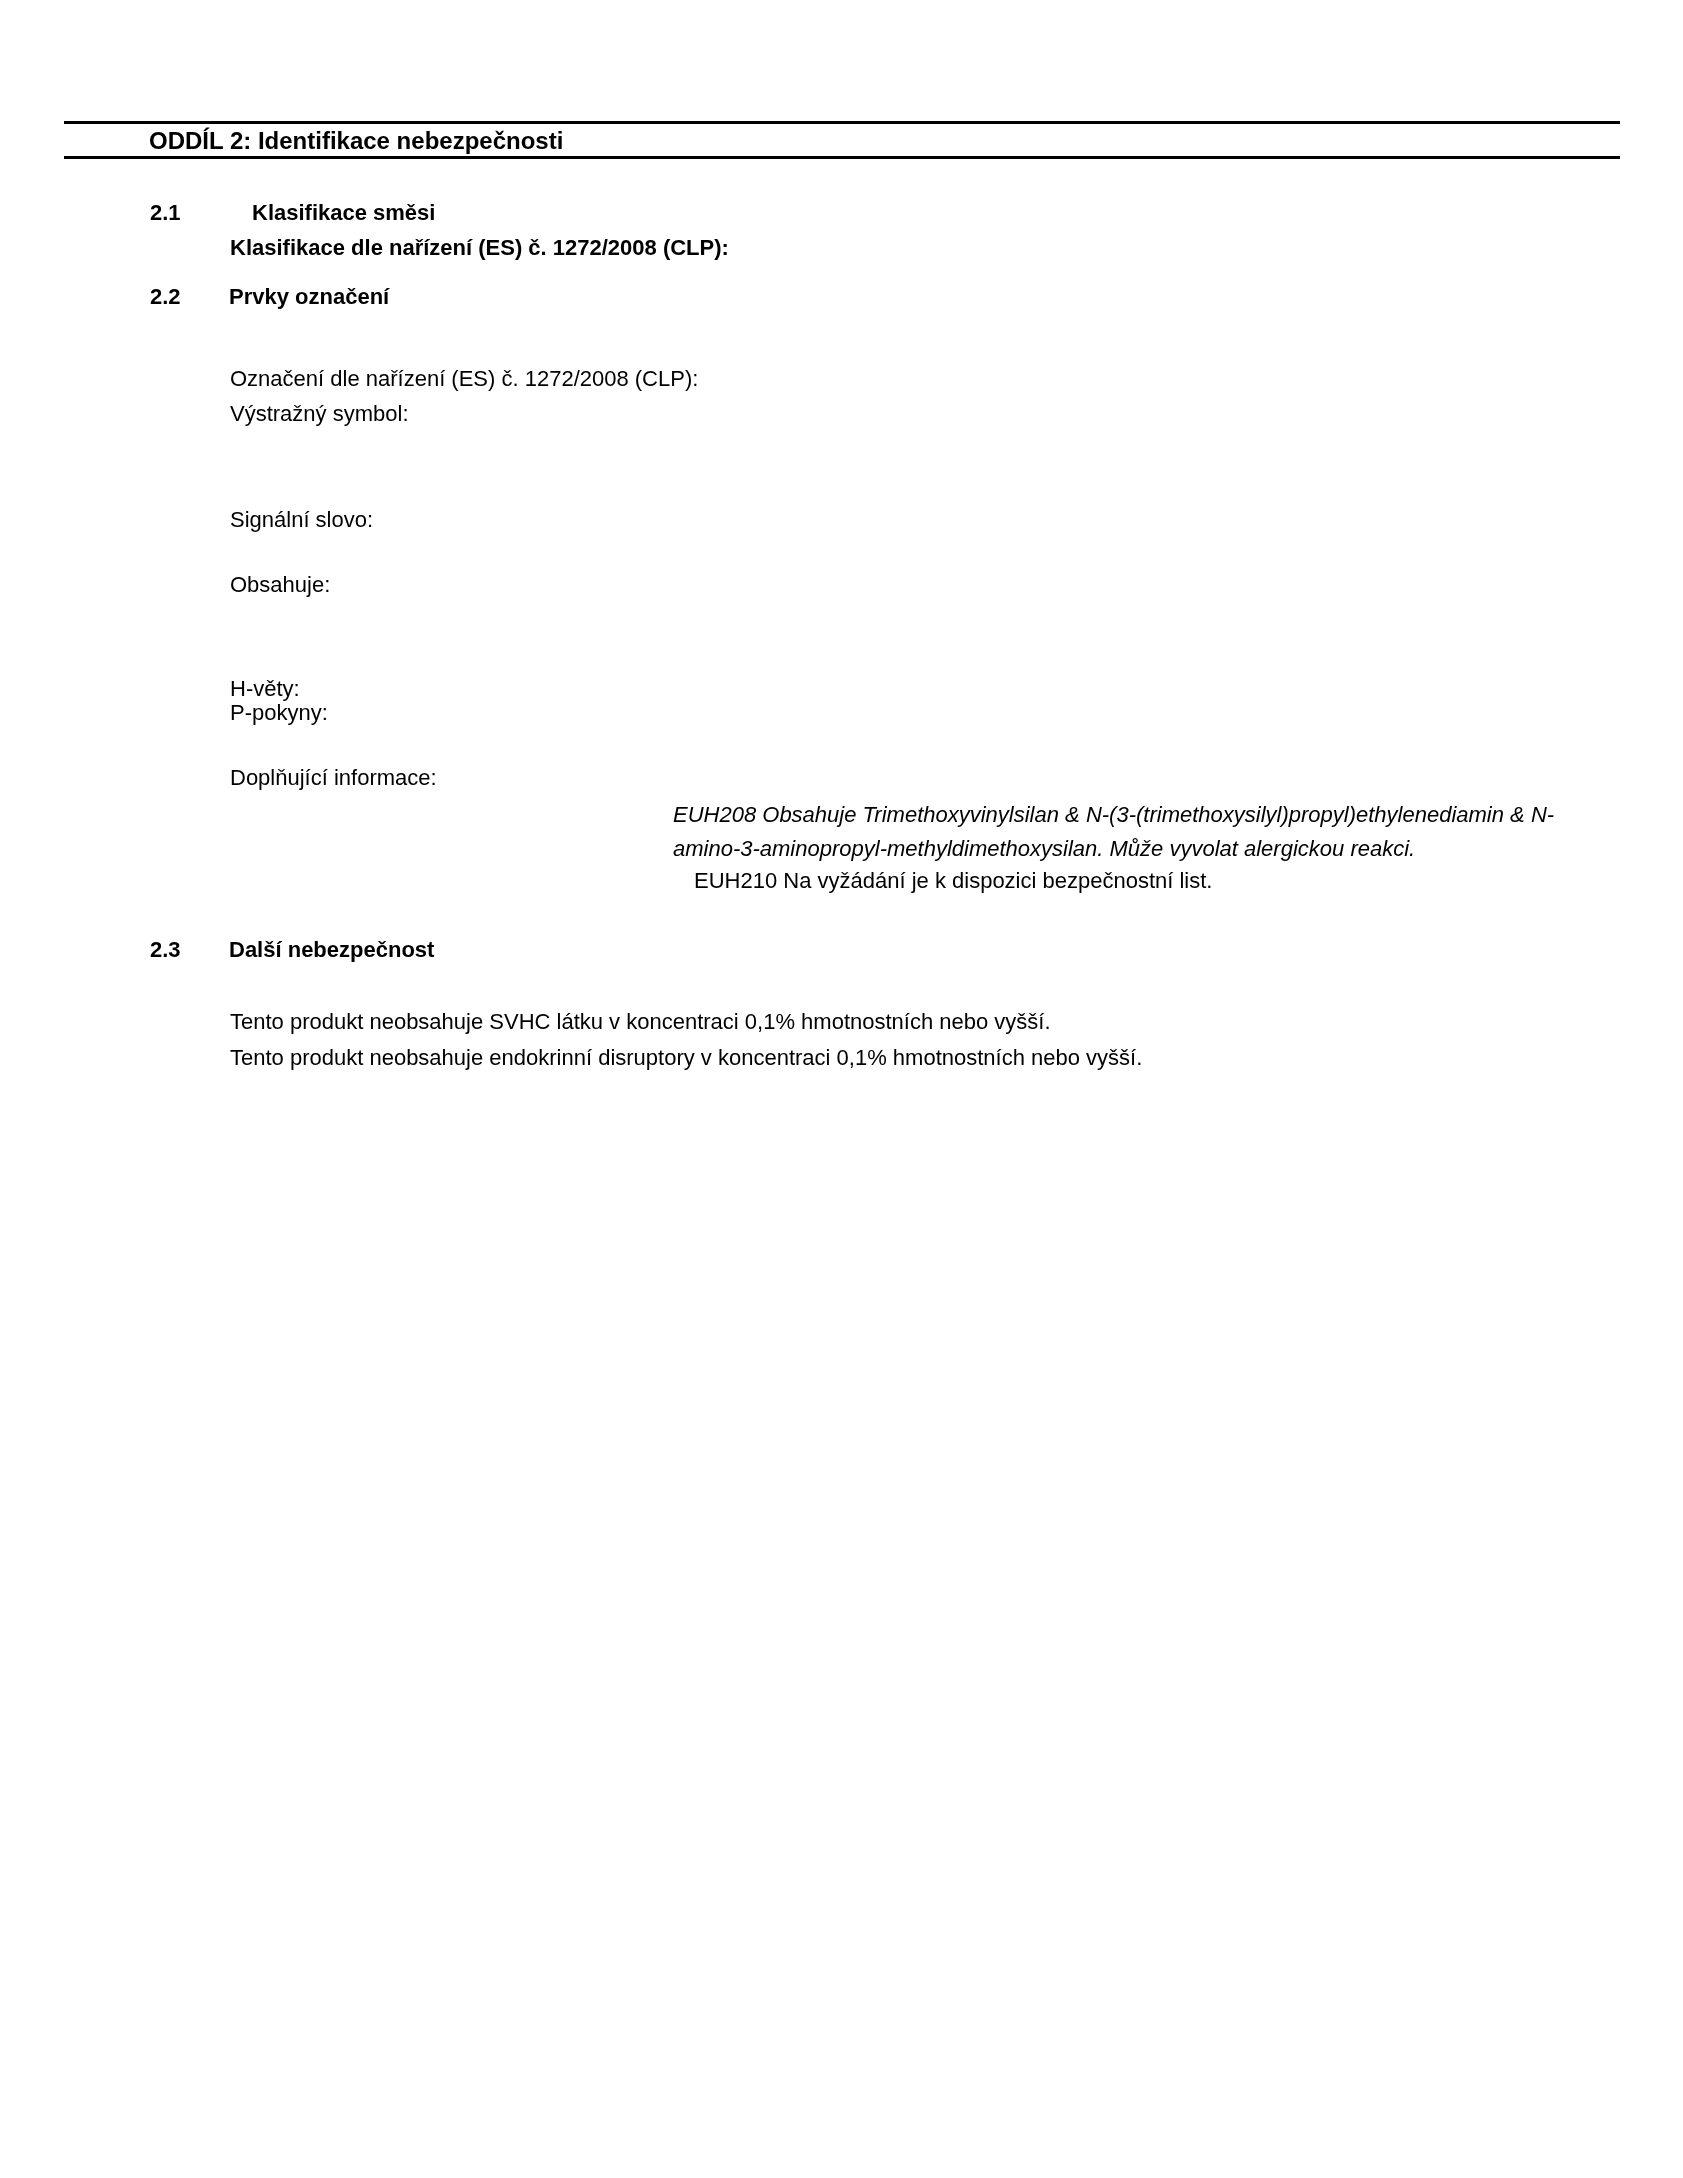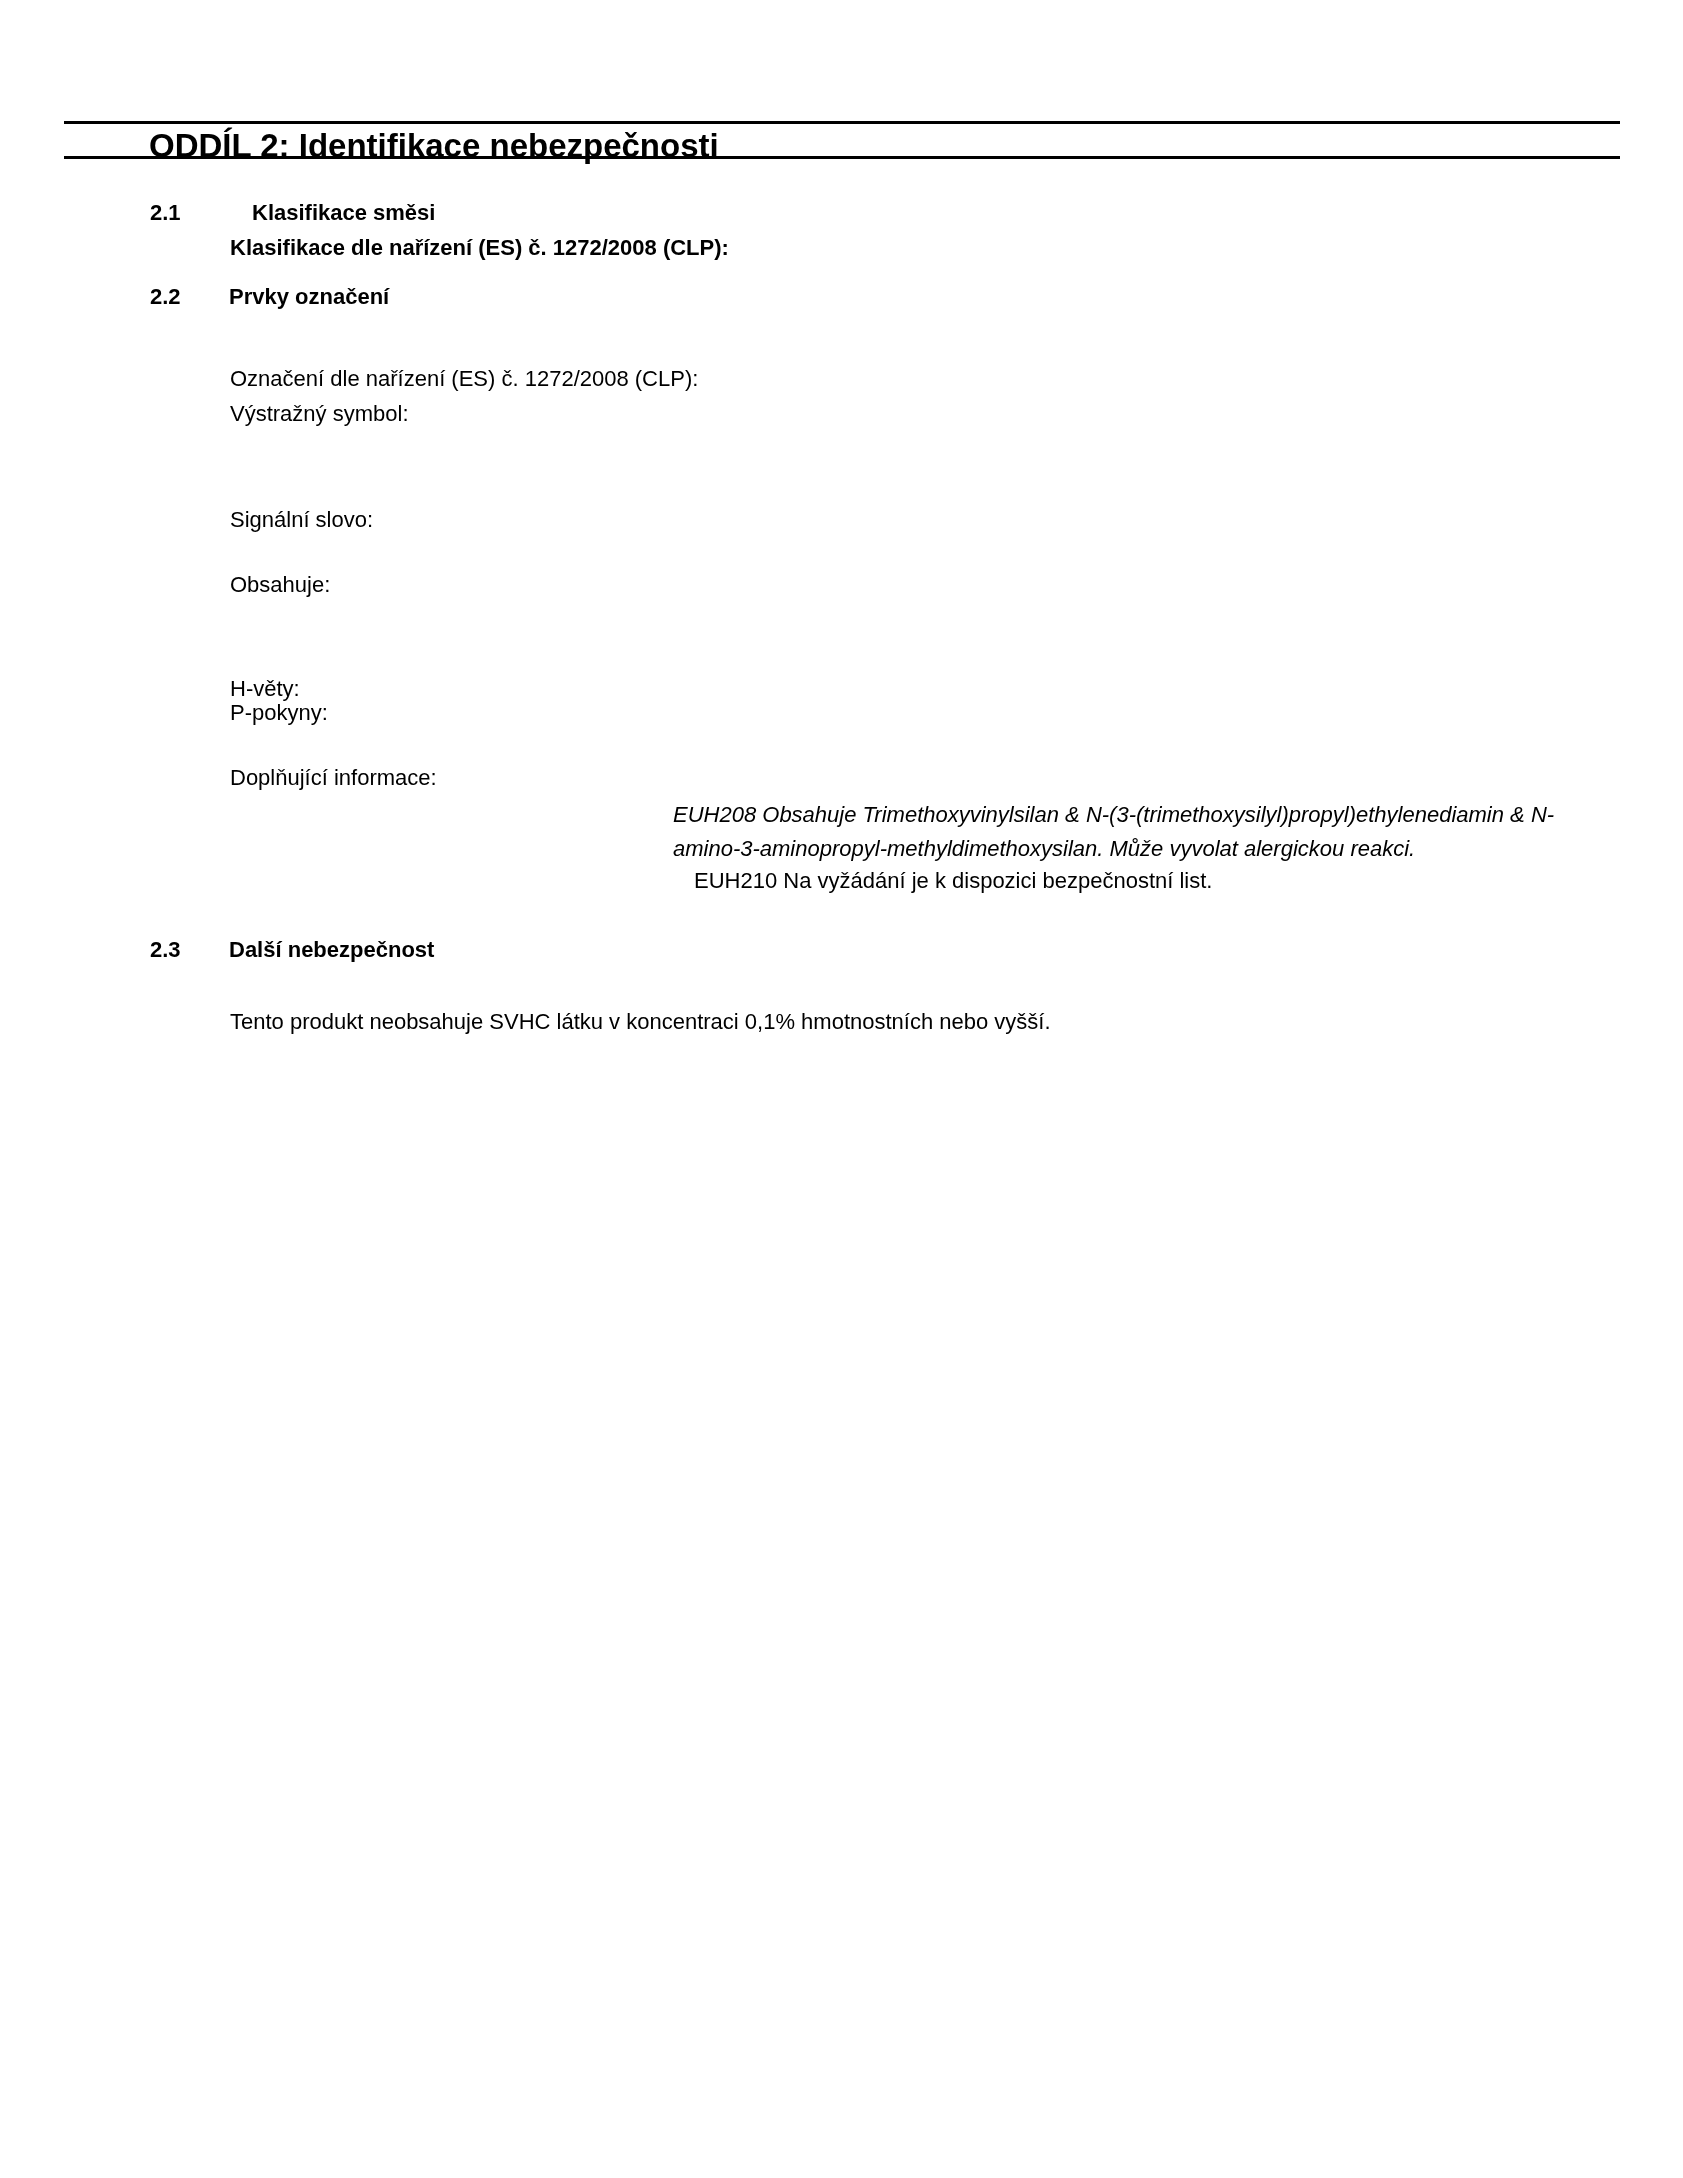--- a/index.html
+++ b/index.html
@@ -21,21 +21,21 @@
     position: absolute;
     left: 64px;
     width: 1556px;
     height: 3px;
     background: #000000;
   }
   .section-header {
     position: absolute;
     left: 149px;
     top: 127px;
-    font-size: 33px;
+    font-size: 24px;
     font-weight: bold;
     white-space: nowrap;
   }
   .srow {
     position: absolute;
     left: 150px;
     display: flex;
     font-weight: bold;
     white-space: nowrap;
   }
@@ -102,15 +102,16 @@
   <div class="euh-210" style="top:868px;">EUH210 Na vyžádání je k dispozici bezpečnostní list.</div>
 
   <div class="srow" style="top:937px;">
     <span class="num">2.3</span>
     <span>Další nebezpečnost</span>
   </div>
 
 
   <div class="line col-text" style="top:1009px;">Tento produkt neobsahuje SVHC látku v koncentraci 0,1% hmotnostních nebo vyšší.</div>
 
+  <div class="line col-text" style="top:1045px;">Tento produkt neobsahuje endokrinní disruptory v koncentraci 0,1% hmotnostních nebo vyšší.</div>
 
 </div>
 
 
 </body></html>

